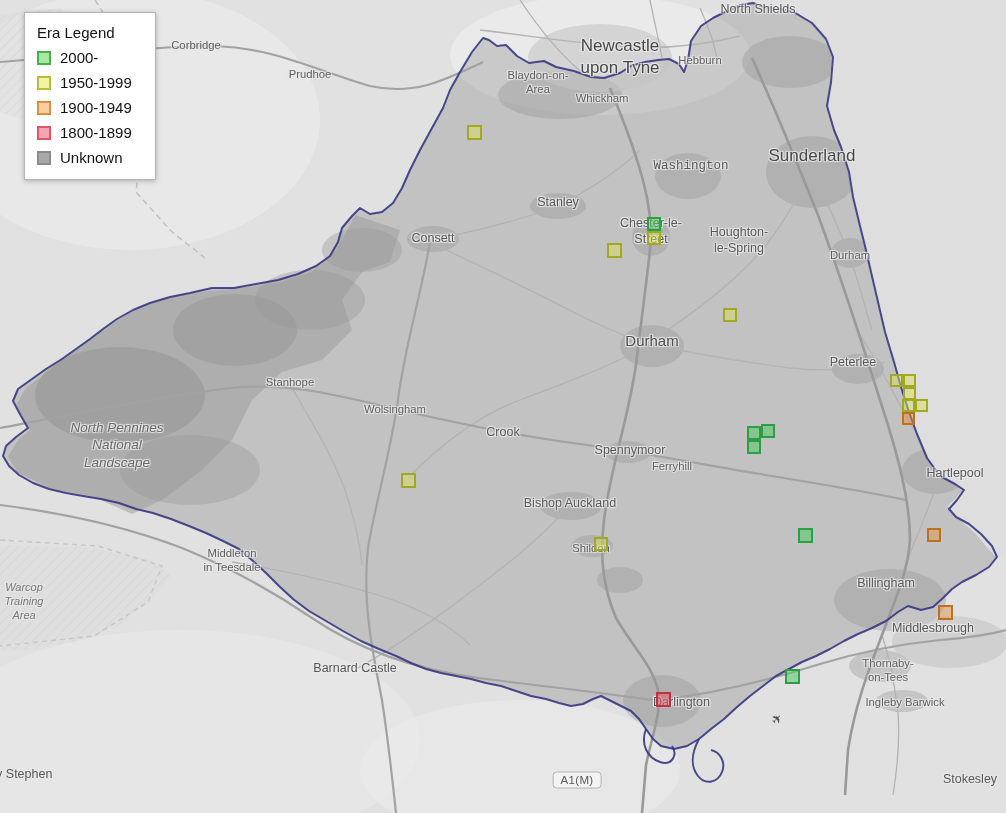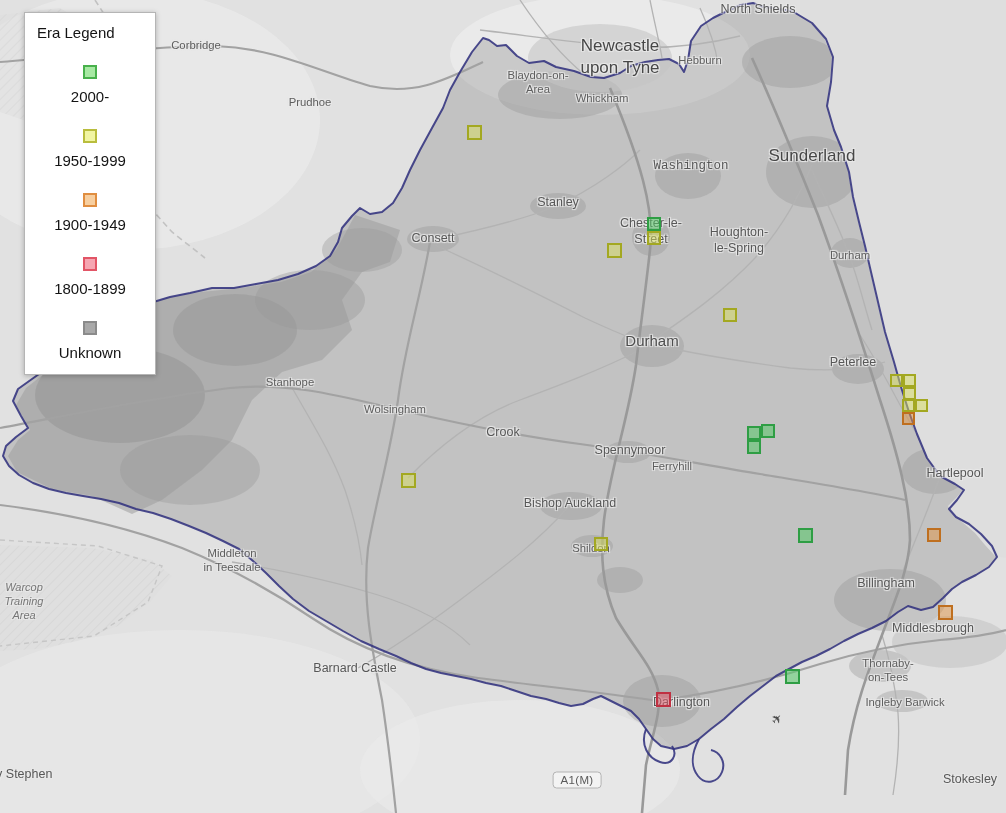--- a/index.html
+++ b/index.html
@@ -15,21 +15,21 @@
   .lbl.small{font-size:11.3px;color:#5e5e5e;}
   .lbl.area{font-style:italic;font-size:13.5px;color:#686868;}
   .lbl.area-sm{font-style:italic;font-size:11px;color:#767676;}
   .marker{position:absolute;box-sizing:border-box;border:2px solid;pointer-events:auto;}
   .mapicon{position:absolute;transform:translate(-50%,-50%) rotate(-45deg);font-size:13px;color:#4c4c4c;}
   .badge{position:absolute;transform:translate(-50%,-50%);background:#f3f3f3;border:1px solid #b3b3b3;border-radius:4px;
          font-size:11.5px;color:#5a5a5a;padding:1px 7px 2px;letter-spacing:.3px;}
   .legend{position:absolute;left:24px;top:12px;width:132px;background:#ffffff;border:1px solid #b5b5b5;
           box-shadow:0 1px 5px rgba(0,0,0,.25);padding:11px 12px 13px;box-sizing:border-box;z-index:50;}
   .legend-title{font-size:15px;color:#141414;margin:0 0 4px 0;font-weight:400;}
-  .legend-row{display:flex;align-items:center;gap:9px;margin-top:24px;flex-direction:column;}
+  .legend-row{display:flex;align-items:center;gap:9px;margin-top:8px;}
   .legend-swatch{width:14px;height:14px;box-sizing:border-box;border:2px solid;flex:0 0 auto;}
   .legend-label{font-size:15px;color:#141414;}
 </style>
 </head>
 <body>
 
 <div id="map">
 
   <svg id="basemap" width="1006" height="813" viewBox="0 0 1006 813">
     <defs>
@@ -137,21 +137,21 @@
       </div>
       <div class="lbl town" style="left: 758px; top: 9px;">
         <div>North Shields</div>
       </div>
       <div class="lbl small" style="left: 120px; top: 48px;">
         <div>Hexham</div>
       </div>
       <div class="lbl small" style="left: 196px; top: 45px;">
         <div>Corbridge</div>
       </div>
-      <div class="lbl small" style="left: 310px; top: 74px; margin-top: 28px;">
+      <div class="lbl small" style="left: 310px; top: 74px;">
         <div>Prudhoe</div>
       </div>
       <div class="lbl small" style="left: 538px; top: 82px;">
         <div>Blaydon-on-</div>
         <div>Area</div>
       </div>
       <div class="lbl small" style="left: 567px; top: 98px; margin-left: 35px;">
         <div>Whickham</div>
       </div>
       <div class="lbl small" style="left: 700px; top: 60px;">
@@ -225,20 +225,25 @@
         <div>Ingleby Barwick</div>
       </div>
       <div class="lbl town" style="left: 668px; top: 702px; padding-left: 27px;">
         <div>Darlington</div>
       </div>
       <div class="lbl town" style="left: 10px; top: 774px;">
         <div>Kirkby Stephen</div>
       </div>
       <div class="lbl town" style="left: 970px; top: 779px;">
         <div>Stokesley</div>
+      </div>
+      <div class="lbl area" style="left: 117px; top: 445px;">
+        <div>North Pennines</div>
+        <div>National</div>
+        <div>Landscape</div>
       </div>
       <div class="lbl area-sm" style="left: 24px; top: 601px;">
         <div>Warcop</div>
         <div>Training</div>
         <div>Area</div>
       </div>
     </div>
 
   <div class="layer" id="icons">
       <div class="mapicon" style="left: 777px; top: 719px;">✈</div>

